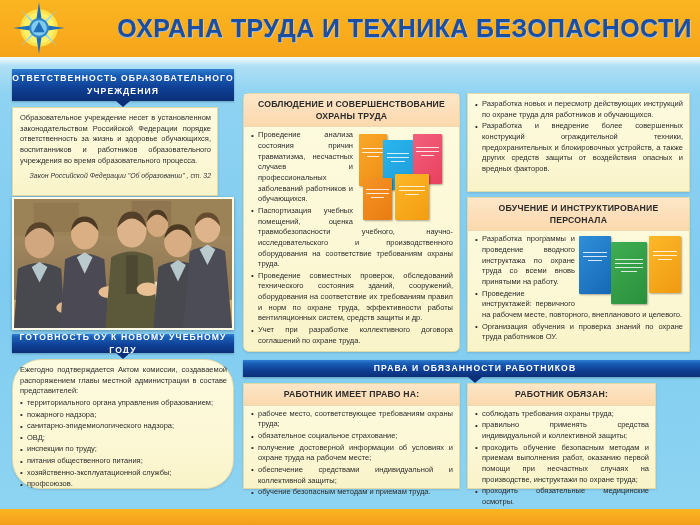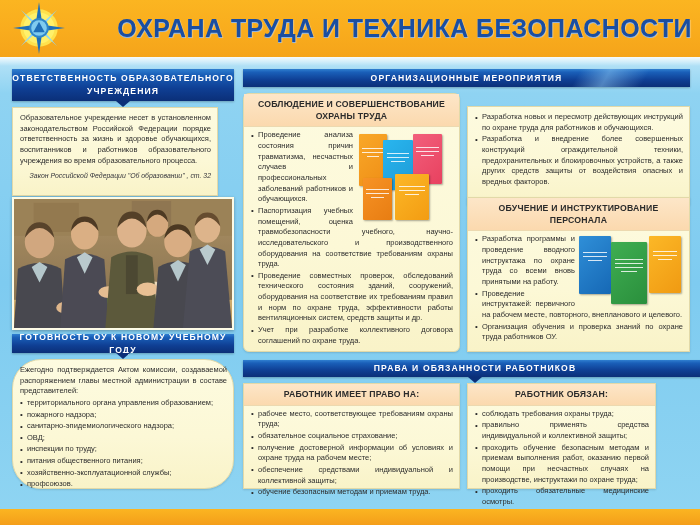--- a/index.html
+++ b/index.html
@@ -227,21 +227,20 @@
         <li>санитарно-эпидемиологического надзора;</li>
         <li>ОВД;</li>
         <li>инспекции по труду;</li>
         <li>питания общественного питания;</li>
         <li>хозяйственно-эксплуатационной службы;</li>
         <li>профсоюзов.</li>
       </ul>
     </div>
   </div>
 
-  <div class="banner swoosh" style="left:243px; top:12px; width:447px; height:18px; justify-content:center;">ОРГАНИЗАЦИОННЫЕ МЕРОПРИЯТИЯ</div>
 
   <div class="panel" style="left:243px; top:36px; width:217px; height:259px;border-radius:6px;">
     <div class="sub-banner">СОБЛЮДЕНИЕ И СОВЕРШЕНСТВОВАНИЕ ОХРАНЫ ТРУДА</div>
     <div class="body-text" style="padding-top:3px;">
 
       <div class="flow-img" style="width:96px; height:92px; position:relative;">
         <div class="book" style="left:2px;  top:4px;  width:28px; height:52px; background:linear-gradient(135deg,#f9a828,#ef8e16);">
             <span class="lines">
               <i></i>
               <i></i>
@@ -280,21 +279,21 @@
       <ul class="bullets">
         <li>Проведение анализа состояния причин травматизма, несчастных случаев и профессиональных заболеваний работников и обучающихся.</li>
         <li>Паспортизация учебных помещений, оценка травмобезопасности учебного, научно-исследовательского и производственного оборудования на соответствие требованиям охраны труда.</li>
         <li>Проведение совместных проверок, обследований технического состояния зданий, сооружений, оборудования на соответствие их требованиям правил и норм по охране труда, эффективности работы вентиляционных систем, средств защиты и др.</li>
         <li>Учет при разработке коллективного договора соглашений по охране труда.</li>
       </ul>
       <div class="clear"></div>
     </div>
   </div>
 
-  <div class="panel" style="left:467px; top:36px; width:223px; height:99px;margin-top:13px;">
+  <div class="panel" style="left:467px; top:36px; width:223px; height:99px;">
     <div class="body-text">
       <ul class="bullets">
         <li>Разработка новых и пересмотр действующих инструкций по охране труда для работников и обучающихся.</li>
         <li>Разработка и внедрение более совершенных конструкций ограждительной техники, предохранительных и блокировочных устройств, а также других средств защиты от воздействия опасных и вредных факторов.</li>
       </ul>
     </div>
   </div>
 
   <div class="panel" style="left:467px; top:140px; width:223px; height:155px;">
     <div class="sub-banner">ОБУЧЕНИЕ И ИНСТРУКТИРОВАНИЕ ПЕРСОНАЛА</div>

